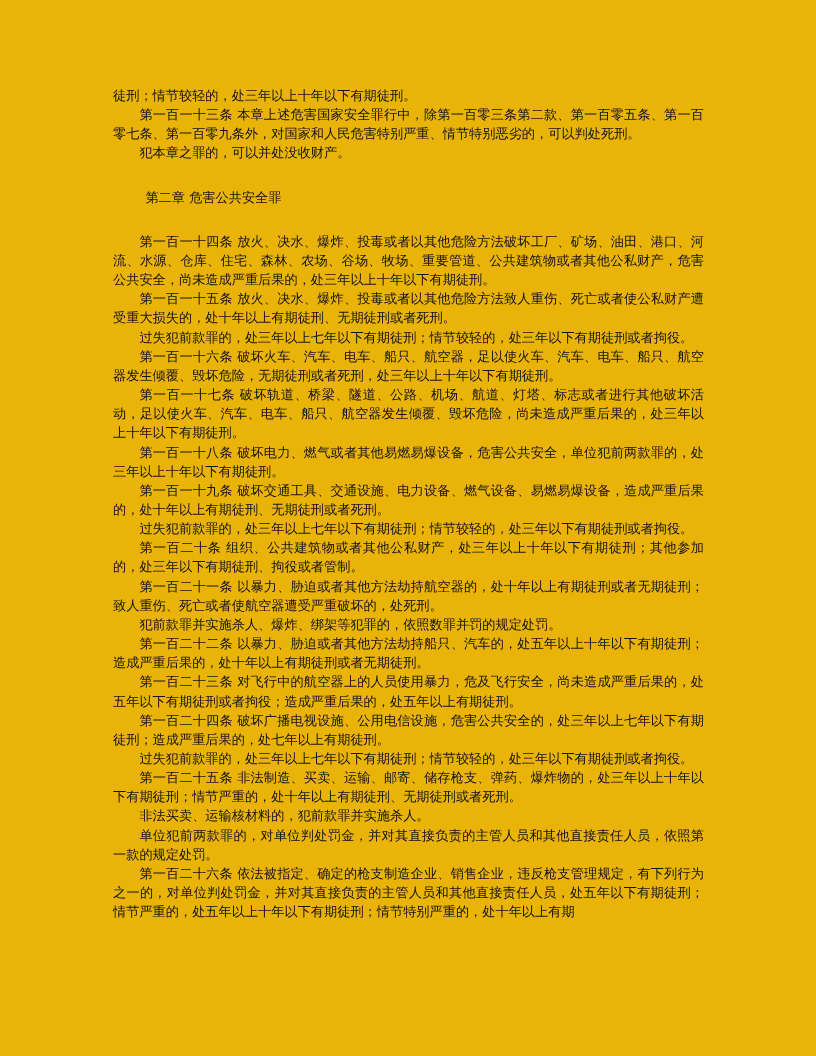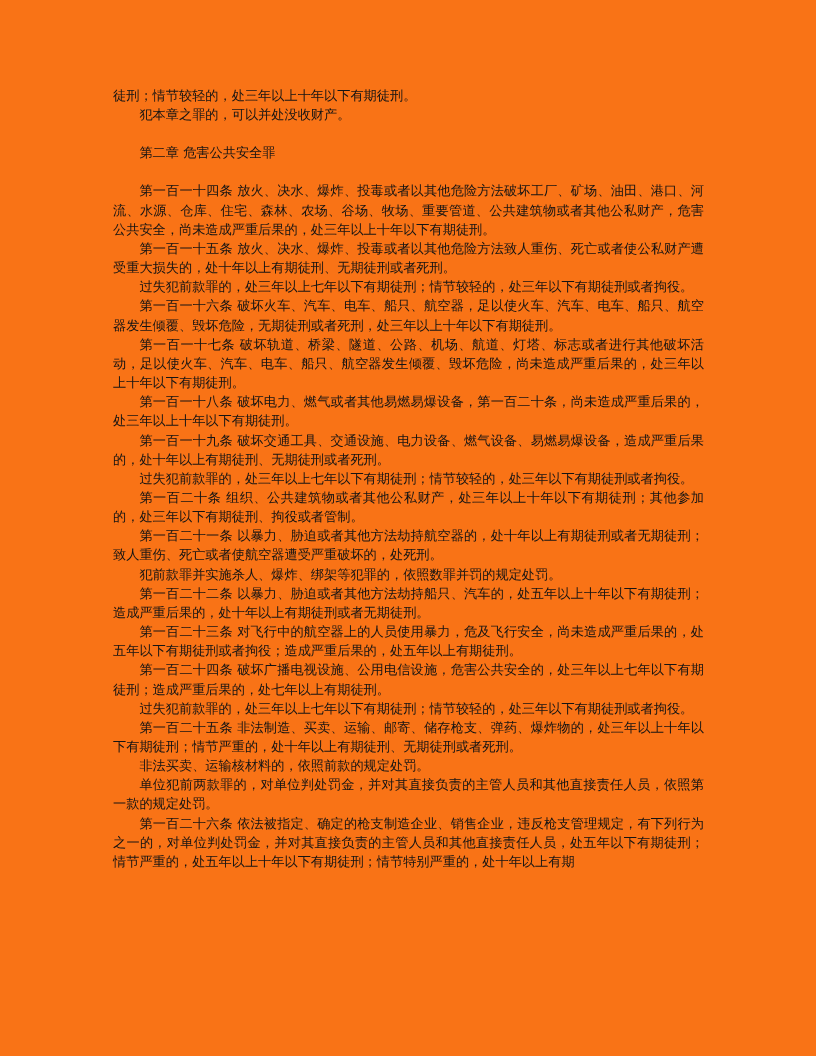--- a/index.html
+++ b/index.html
@@ -11,21 +11,21 @@
     width: 816px;
     height: 1056px;
     font-family: "DejaVu Serif", "Liberation Serif", serif;
     color: #000000;
     overflow: hidden;
   }
   .page {
     position: relative;
     width: 816px;
     height: 1056px;
-    background: #f97316;
+    background: #eab308;
     box-sizing: border-box;
   }
   .doc-body {
     position: absolute;
     left: 113px;
     top: 86px;
     width: 591px;
   }
   .para {
     margin: 0;
@@ -38,59 +38,60 @@
     word-break: break-all;
     color: #141414;
   }
   .para.indent {
     text-indent: 2em;
   }
   .para.noindent {
     text-indent: 0;
   }
   .heading {
-    margin: 0;
+    margin: 6px;
     padding: 0;
     font-size: 13.2px;
     line-height: 19.15px;
     text-indent: 2em;
     font-weight: normal;
     color: #141414;
   }
   .gap-before-heading { height: 19px; }
   .gap-after-heading { height: 19px; }
 </style>
 </head>
 <body>
 
 <div class="page">
   <div class="doc-body">
 
     <p class="para noindent">徒刑；情节较轻的，处三年以上十年以下有期徒刑。</p>
 
+    <p class="para indent">第一百一十三条 本章上述危害国家安全罪行中，除第一百零三条第二款、第一百零五条、第一百零七条、第一百零九条外，对国家和人民危害特别严重、情节特别恶劣的，可以判处死刑。</p>
 
     <p class="para indent">犯本章之罪的，可以并处没收财产。</p>
 
     <div class="gap-before-heading"></div>
 
     <p class="heading">第二章 危害公共安全罪</p>
 
     <div class="gap-after-heading"></div>
 
     <p class="para indent">第一百一十四条 放火、决水、爆炸、投毒或者以其他危险方法破坏工厂、矿场、油田、港口、河流、水源、仓库、住宅、森林、农场、谷场、牧场、重要管道、公共建筑物或者其他公私财产，危害公共安全，尚未造成严重后果的，处三年以上十年以下有期徒刑。</p>
 
     <p class="para indent">第一百一十五条 放火、决水、爆炸、投毒或者以其他危险方法致人重伤、死亡或者使公私财产遭受重大损失的，处十年以上有期徒刑、无期徒刑或者死刑。</p>
 
     <p class="para indent">过失犯前款罪的，处三年以上七年以下有期徒刑；情节较轻的，处三年以下有期徒刑或者拘役。</p>
 
     <p class="para indent">第一百一十六条 破坏火车、汽车、电车、船只、航空器，足以使火车、汽车、电车、船只、航空器发生倾覆、毁坏危险，无期徒刑或者死刑，处三年以上十年以下有期徒刑。</p>
 
     <p class="para indent">第一百一十七条 破坏轨道、桥梁、隧道、公路、机场、航道、灯塔、标志或者进行其他破坏活动，足以使火车、汽车、电车、船只、航空器发生倾覆、毁坏危险，尚未造成严重后果的，处三年以上十年以下有期徒刑。</p>
 
-    <p class="para indent">第一百一十八条 破坏电力、燃气或者其他易燃易爆设备，第一百二十条，尚未造成严重后果的，处三年以上十年以下有期徒刑。</p>
+    <p class="para indent">第一百一十八条 破坏电力、燃气或者其他易燃易爆设备，危害公共安全，单位犯前两款罪的，处三年以上十年以下有期徒刑。</p>
 
     <p class="para indent">第一百一十九条 破坏交通工具、交通设施、电力设备、燃气设备、易燃易爆设备，造成严重后果的，处十年以上有期徒刑、无期徒刑或者死刑。</p>
 
     <p class="para indent">过失犯前款罪的，处三年以上七年以下有期徒刑；情节较轻的，处三年以下有期徒刑或者拘役。</p>
 
     <p class="para indent">第一百二十条 组织、公共建筑物或者其他公私财产，处三年以上十年以下有期徒刑；其他参加的，处三年以下有期徒刑、拘役或者管制。</p>
 
     <p class="para indent">第一百二十一条 以暴力、胁迫或者其他方法劫持航空器的，处十年以上有期徒刑或者无期徒刑；致人重伤、死亡或者使航空器遭受严重破坏的，处死刑。</p>
 
     <p class="para indent">犯前款罪并实施杀人、爆炸、绑架等犯罪的，依照数罪并罚的规定处罚。</p>
@@ -98,20 +99,20 @@
     <p class="para indent">第一百二十二条 以暴力、胁迫或者其他方法劫持船只、汽车的，处五年以上十年以下有期徒刑；造成严重后果的，处十年以上有期徒刑或者无期徒刑。</p>
 
     <p class="para indent">第一百二十三条 对飞行中的航空器上的人员使用暴力，危及飞行安全，尚未造成严重后果的，处五年以下有期徒刑或者拘役；造成严重后果的，处五年以上有期徒刑。</p>
 
     <p class="para indent">第一百二十四条 破坏广播电视设施、公用电信设施，危害公共安全的，处三年以上七年以下有期徒刑；造成严重后果的，处七年以上有期徒刑。</p>
 
     <p class="para indent">过失犯前款罪的，处三年以上七年以下有期徒刑；情节较轻的，处三年以下有期徒刑或者拘役。</p>
 
     <p class="para indent">第一百二十五条 非法制造、买卖、运输、邮寄、储存枪支、弹药、爆炸物的，处三年以上十年以下有期徒刑；情节严重的，处十年以上有期徒刑、无期徒刑或者死刑。</p>
 
-    <p class="para indent">非法买卖、运输核材料的，依照前款的规定处罚。</p>
+    <p class="para indent">非法买卖、运输核材料的，犯前款罪并实施杀人。</p>
 
     <p class="para indent">单位犯前两款罪的，对单位判处罚金，并对其直接负责的主管人员和其他直接责任人员，依照第一款的规定处罚。</p>
 
     <p class="para indent">第一百二十六条 依法被指定、确定的枪支制造企业、销售企业，违反枪支管理规定，有下列行为之一的，对单位判处罚金，并对其直接负责的主管人员和其他直接责任人员，处五年以下有期徒刑；情节严重的，处五年以上十年以下有期徒刑；情节特别严重的，处十年以上有期</p>
 
   </div>
 </div>
 
 </body></html>

